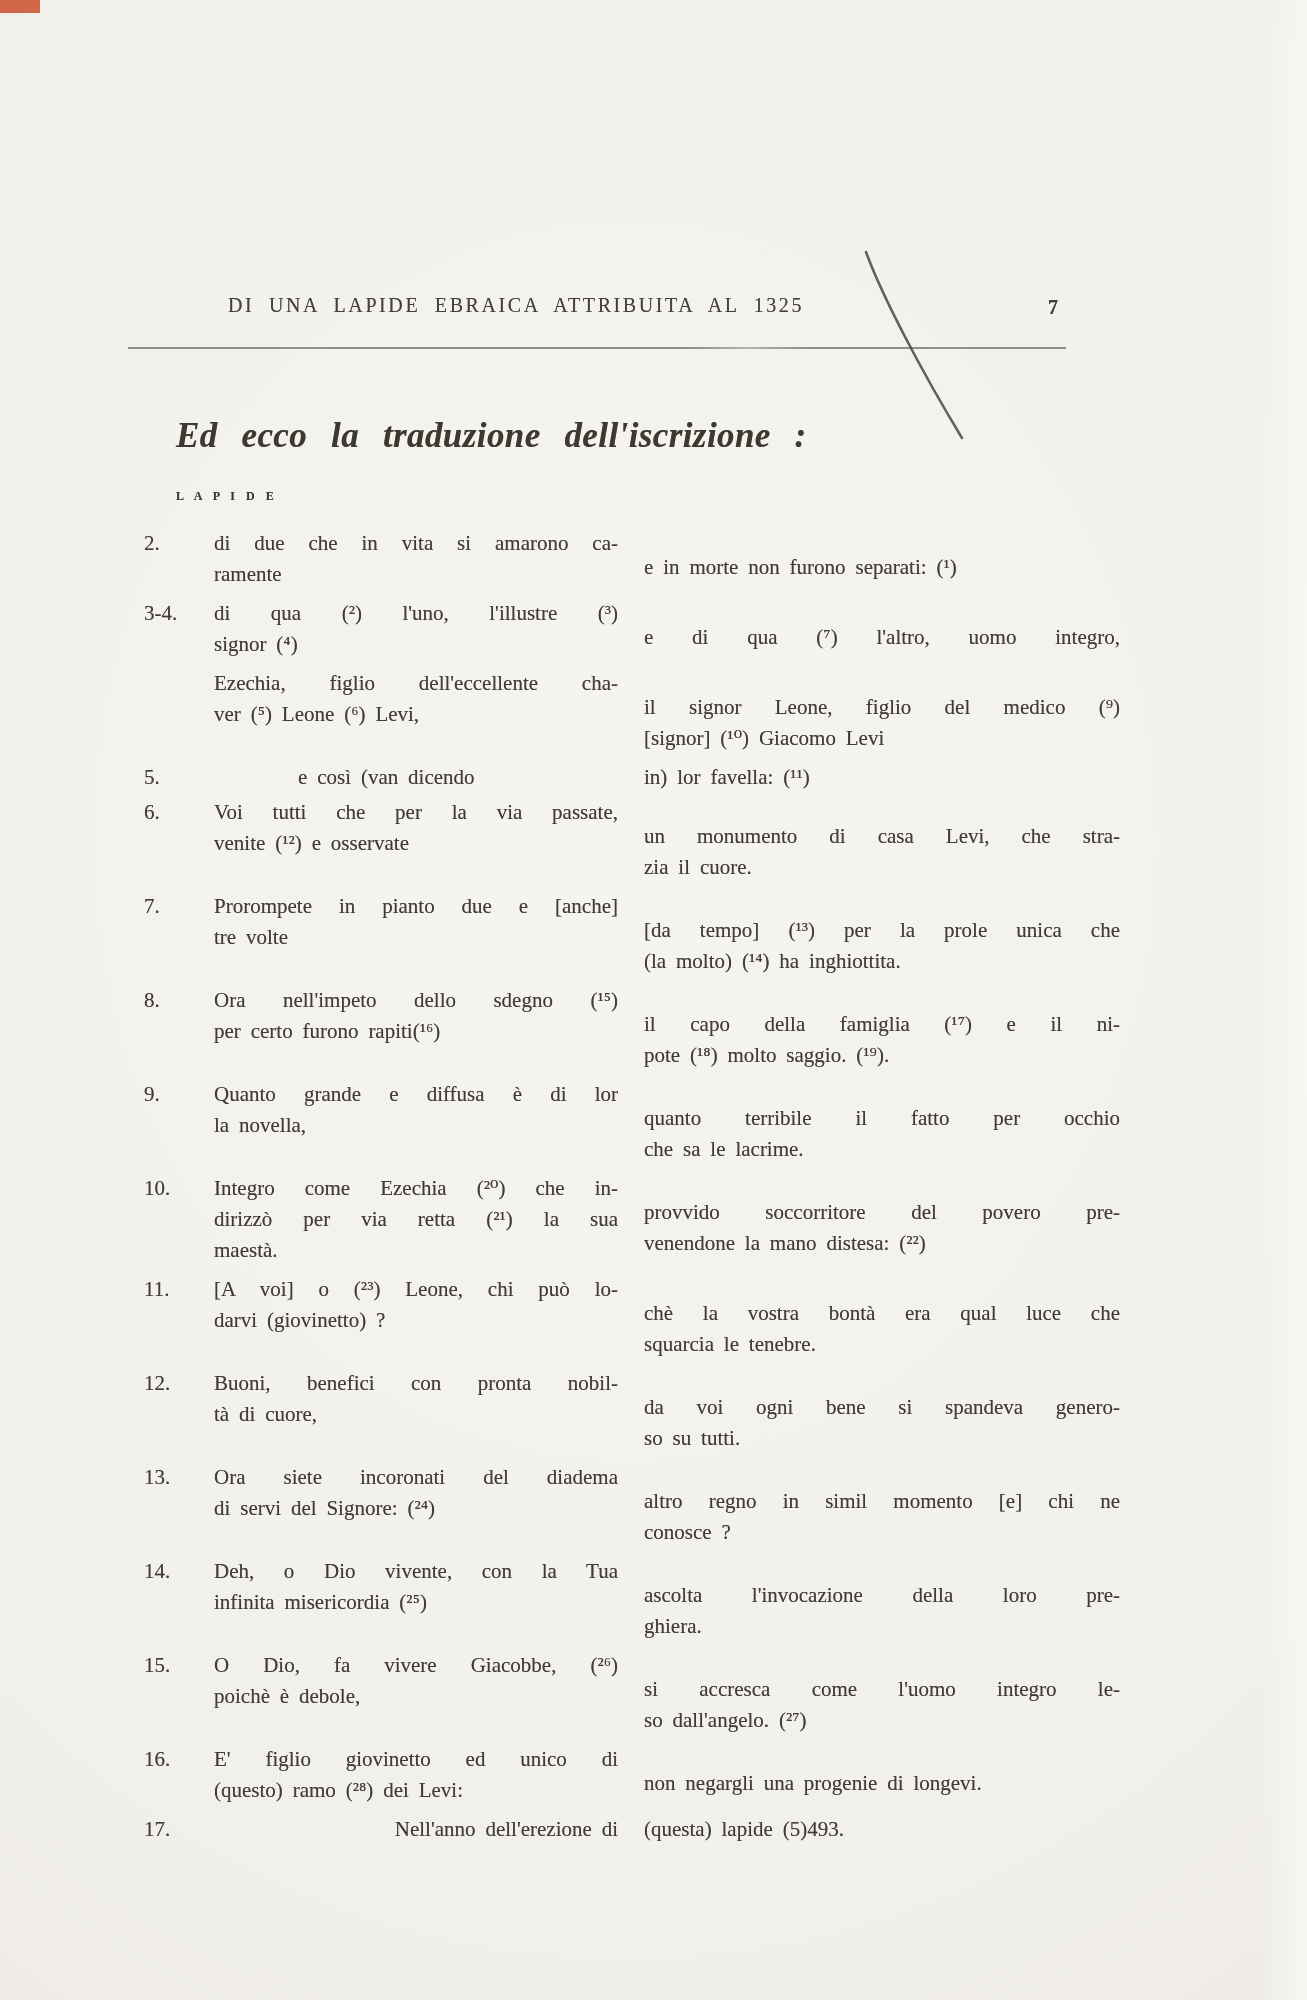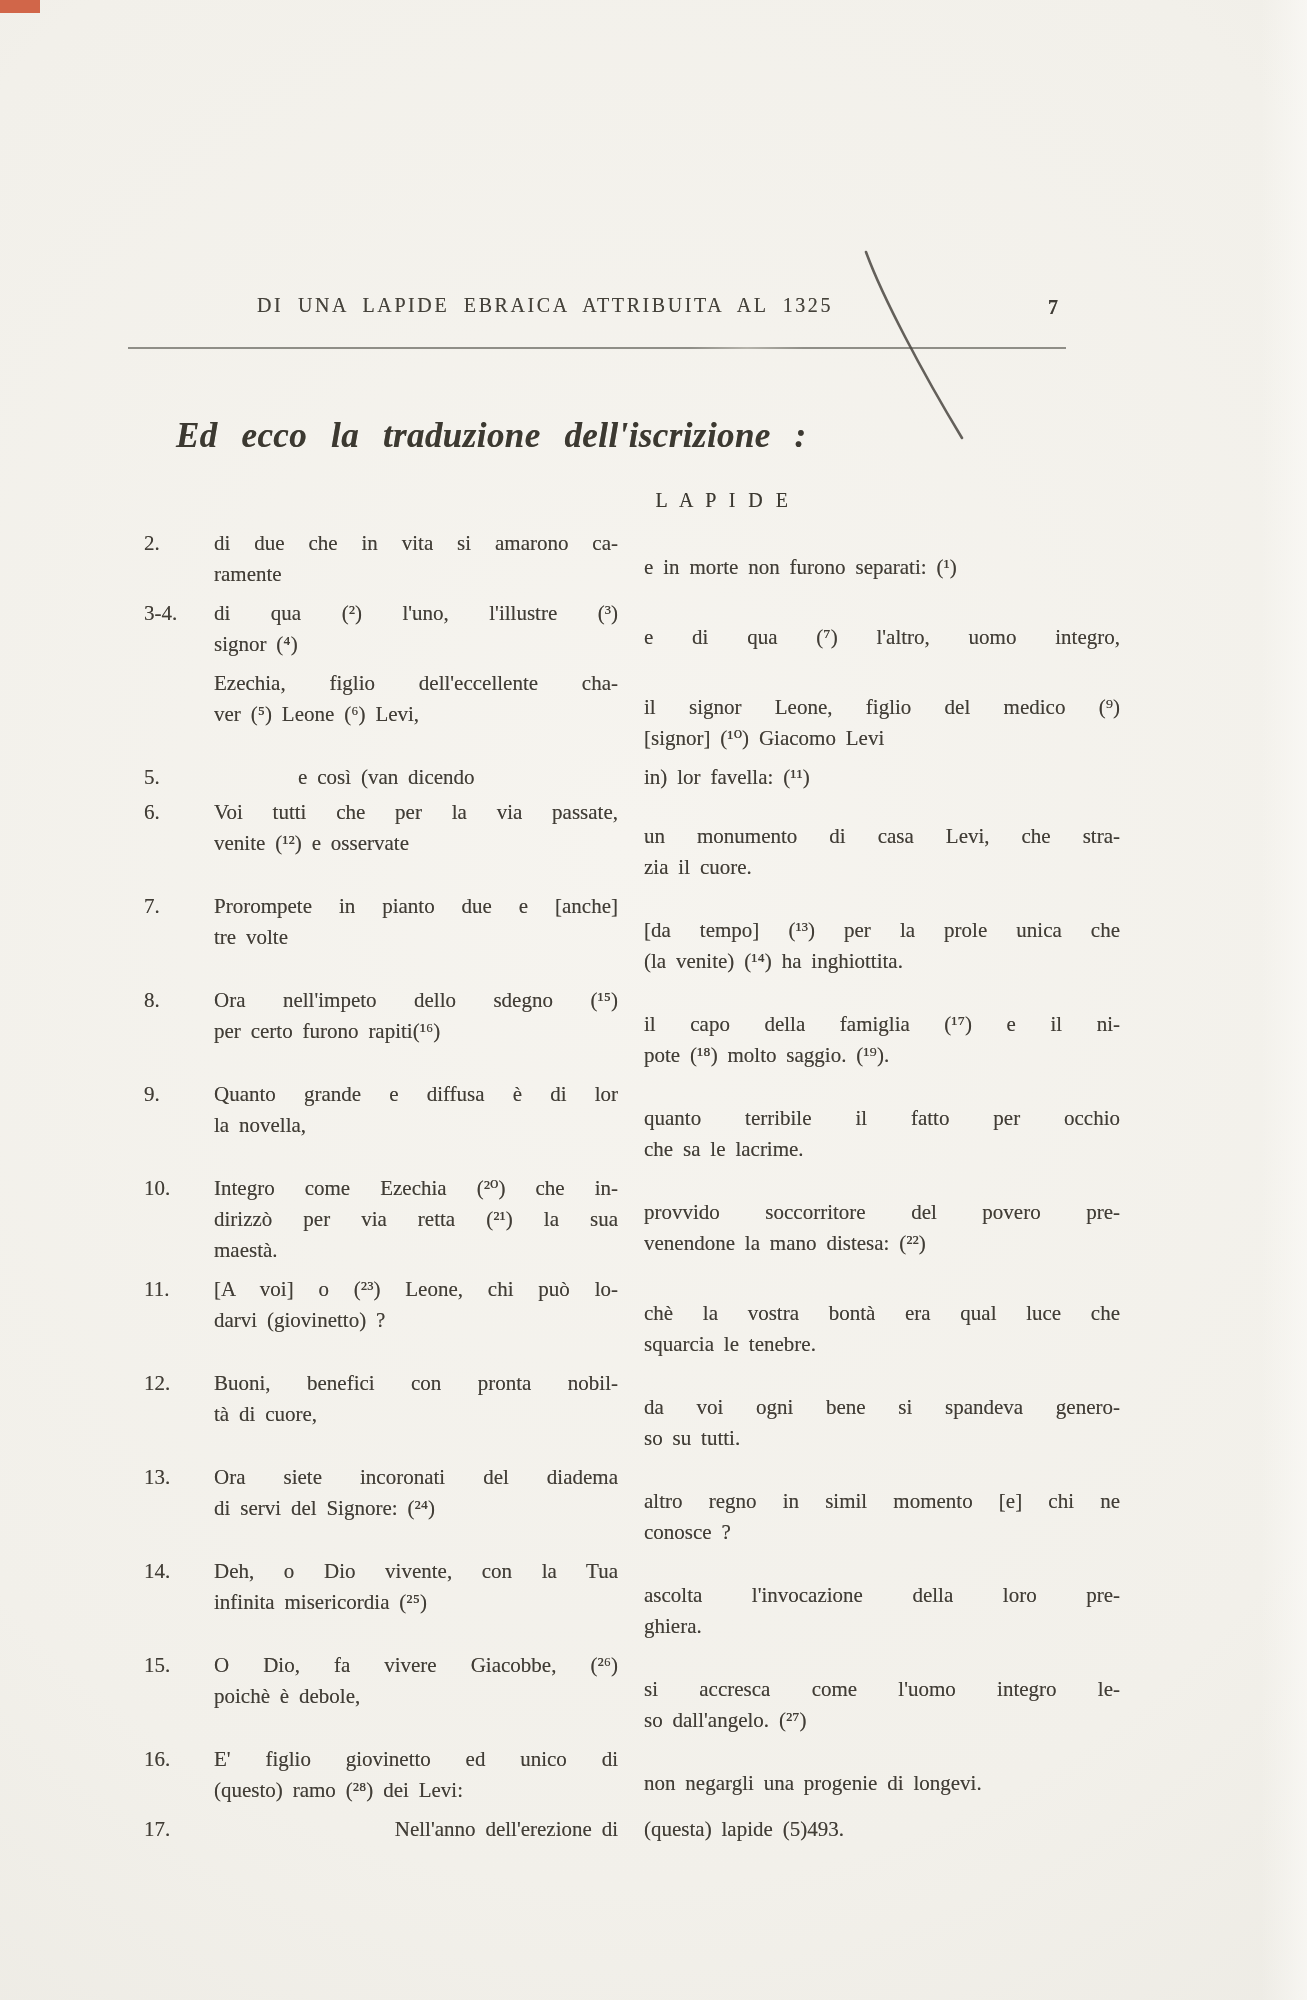--- a/index.html
+++ b/index.html
@@ -19,41 +19,41 @@
     background:linear-gradient(to right, rgba(250,249,246,0), rgba(250,249,246,.75));
     pointer-events:none;
   }
   .corner-mark {
     position:absolute; left:0; top:0; width:40px; height:13px;
     background:#cb4e2d; opacity:.85;
   }
   .running-head {
     position:absolute; left:228px; top:294px;
     font-size:20px; letter-spacing:2.6px; word-spacing:7px;
-    color:#45423b; white-space:nowrap;margin-left:29px;
+    color:#45423b; white-space:nowrap;
   }
   .running-head .year { margin-left:14px; }
   .page-num {
     position:absolute; left:1048px; top:296px;
     font-size:20px; color:#3f3c36; font-weight:bold;
   }
   .head-rule {
     position:absolute; left:128px; top:347px; width:938px; height:2px;
     background:linear-gradient(to right,#8f8e87 0%, #8f8e87 60%, #b5b3ab 66%, #8f8e87 72%, #8f8e87 100%);
   }
   .pen-stroke { position:absolute; left:838px; top:234px; pointer-events:none; }
   .intro {
     position:absolute; left:176px; top:416px;
     font-size:35px; font-style:italic; font-weight:600;
     word-spacing:0.42em; letter-spacing:0.4px; color:#3c3931;
     white-space:nowrap;
   }
   .section-title {
     position:absolute; left:176px; top:489px; width:616px;
-    text-align:right; font-size:20px; letter-spacing:4px; color:#3c3931;
+    text-align:left; font-size:12px; letter-spacing:4px; color:#3c3931;font-weight:bold;
   }
   .columns { position:absolute; left:128px; top:528px; width:992px; }
   .row { display:flex; margin-bottom:8px; }
   .row.inline { margin-bottom:4px; }
   .num  { flex:0 0 64px; padding-left:16px; box-sizing:border-box;
           font-size:21px; line-height:31px; }
   .left  { flex:0 0 404px; margin-left:22px; }
   .right { flex:1 1 auto; margin-left:26px; padding-top:24px; }
   .row.inline .right { padding-top:0; }
   .line { font-size:21px; line-height:31px; word-spacing:0.22em; }
@@ -137,21 +137,21 @@
         </div>
       </div>
       <div class="row">
         <div class="num">7.</div>
         <div class="left">
           <div class="line fill">Prorompete in pianto due e [anche]</div>
           <div class="line">tre volte</div>
         </div>
         <div class="right">
           <div class="line fill">[da tempo] (¹³) per la prole unica che</div>
-          <div class="line">(la venite) (¹⁴) ha inghiottita.</div>
+          <div class="line">(la molto) (¹⁴) ha inghiottita.</div>
         </div>
       </div>
       <div class="row">
         <div class="num">8.</div>
         <div class="left">
           <div class="line fill">Ora nell'impeto dello sdegno (¹⁵)</div>
           <div class="line">per certo furono rapiti(¹⁶)</div>
         </div>
         <div class="right">
           <div class="line fill">il capo della famiglia (¹⁷) e il ni-</div>

